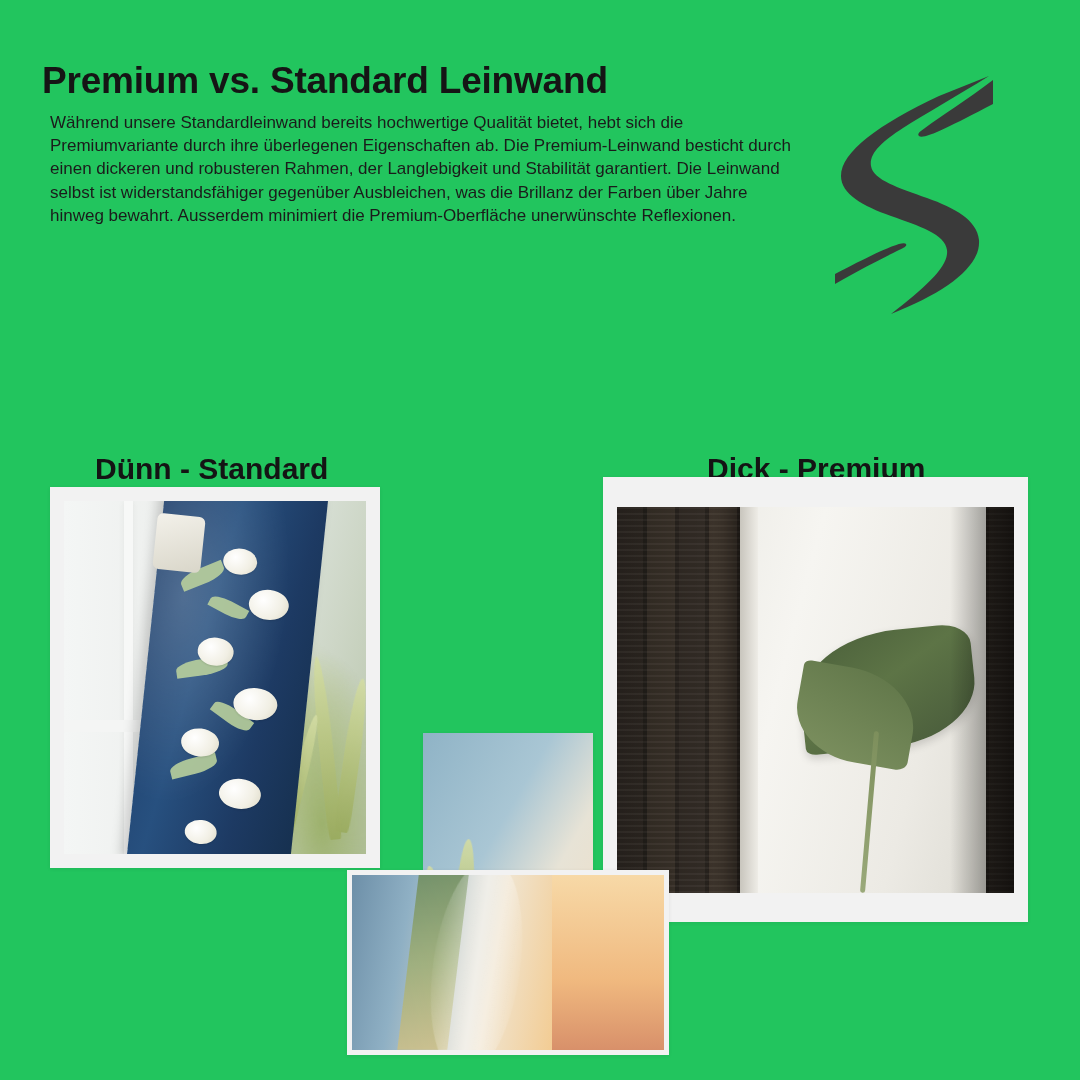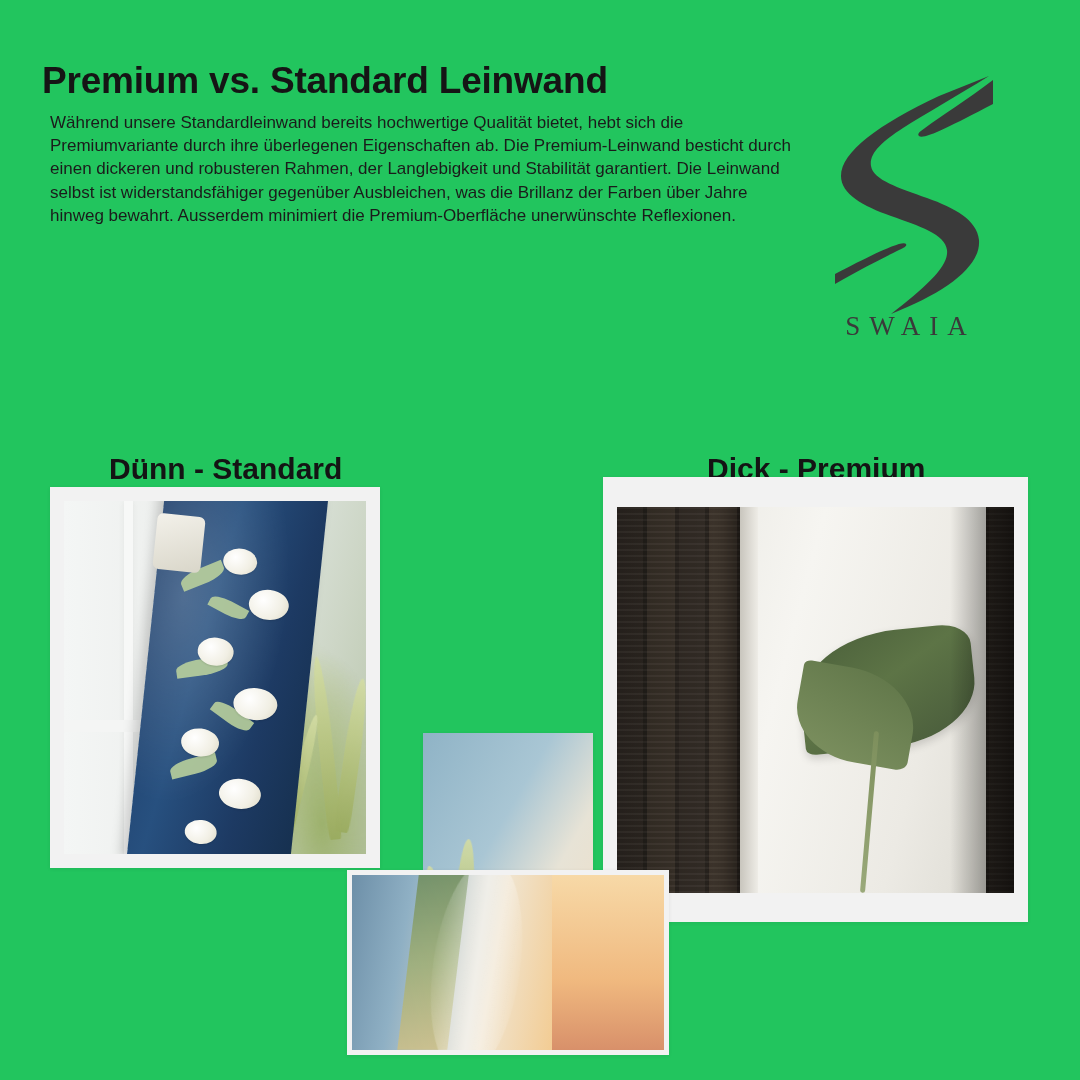--- a/index.html
+++ b/index.html
@@ -69,21 +69,21 @@
   }
 
   
   .caption {
     position: absolute;
     font-size: 30px;
     font-weight: bold;
     color: #141414;
     white-space: nowrap;
   }
-  .caption-left  { left: 109px;  top: 452px; }
+  .caption-left  { left: 95px;  top: 452px; }
   .caption-right { left: 707px; top: 452px; }
 
   
   .card {
     position: absolute;
     background: #f2f2f2;
     box-shadow: 0 1px 4px rgba(0,0,0,0.07);
     overflow: hidden;
   }
   .card .inner {
@@ -275,21 +275,20 @@
     <h1 class="title">Premium vs. Standard Leinwand</h1>
     <p class="body-text">Während unsere Standardleinwand bereits hochwertige Qualität bietet, hebt sich die Premiumvariante durch ihre überlegenen Eigenschaften ab. Die Premium-Leinwand besticht durch einen dickeren und robusteren Rahmen, der Langlebigkeit und Stabilität garantiert. Die Leinwand selbst ist widerstandsfähiger gegenüber Ausbleichen, was die Brillanz der Farben über Jahre hinweg bewahrt. Ausserdem minimiert die Premium-Oberfläche unerwünschte Reflexionen.</p>
   </div>
 
   <div class="logo-wrap">
     <svg class="logo-mark" viewBox="0 0 200 255" aria-hidden="true">
       <path d="M182 6 C150 26 118 44 96 58 C74 72 62 84 64 96 C66 110 92 118 120 128 C148 138 170 150 172 170 C174 196 140 222 84 244 C120 216 142 196 140 180 C138 164 112 156 84 146 C56 136 34 124 34 106 C34 82 72 54 132 26 Z" fill="#3a3a3a"></path>
       <path d="M186 10 C160 30 134 46 118 58 C112 62 110 64 112 66 C116 70 140 58 186 34 Z" fill="#3a3a3a"></path>
       <path d="M28 214 C56 198 80 186 92 180 C98 177 100 176 99 174 C96 170 70 182 28 204 Z" fill="#3a3a3a"></path>
     </svg>
-    <div class="logo-word">SWAIA</div>
   </div>
 
   <div class="caption caption-left">Dünn - Standard</div>
   <div class="caption caption-right">Dick - Premium</div>
 
   <div class="card card-left">
     <div class="inner">
       <div class="photo">
         <div class="ph-left-bg"></div>
         <div class="ph-left-window"></div>

